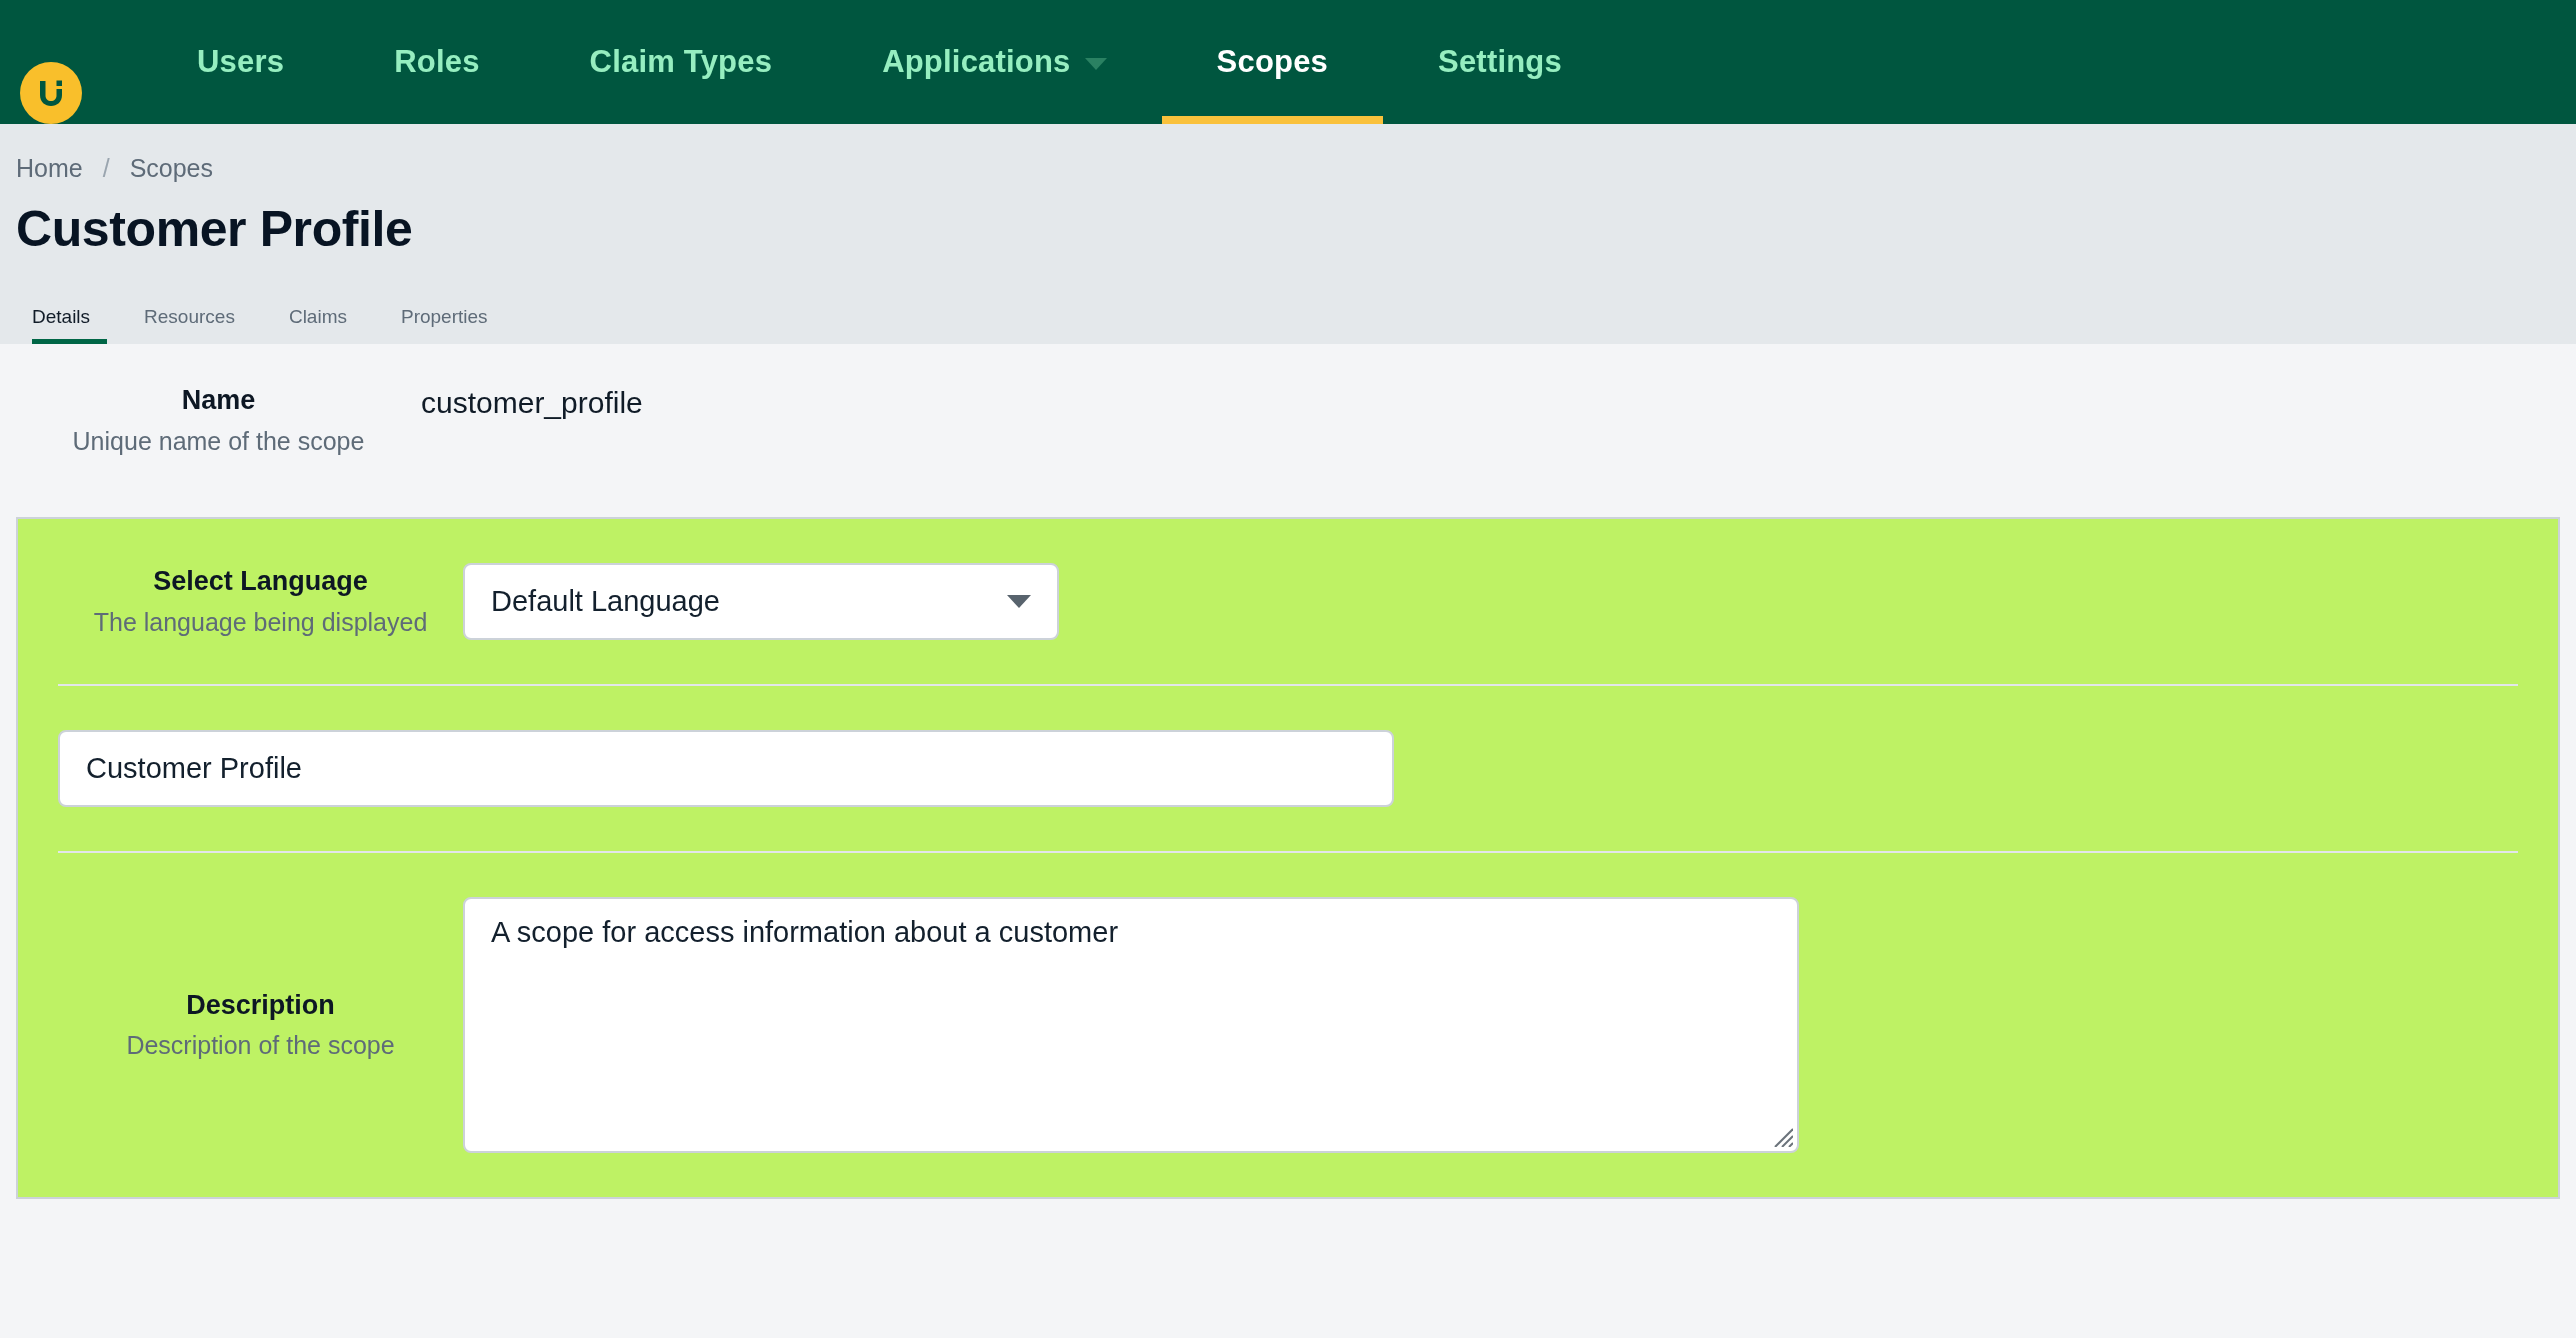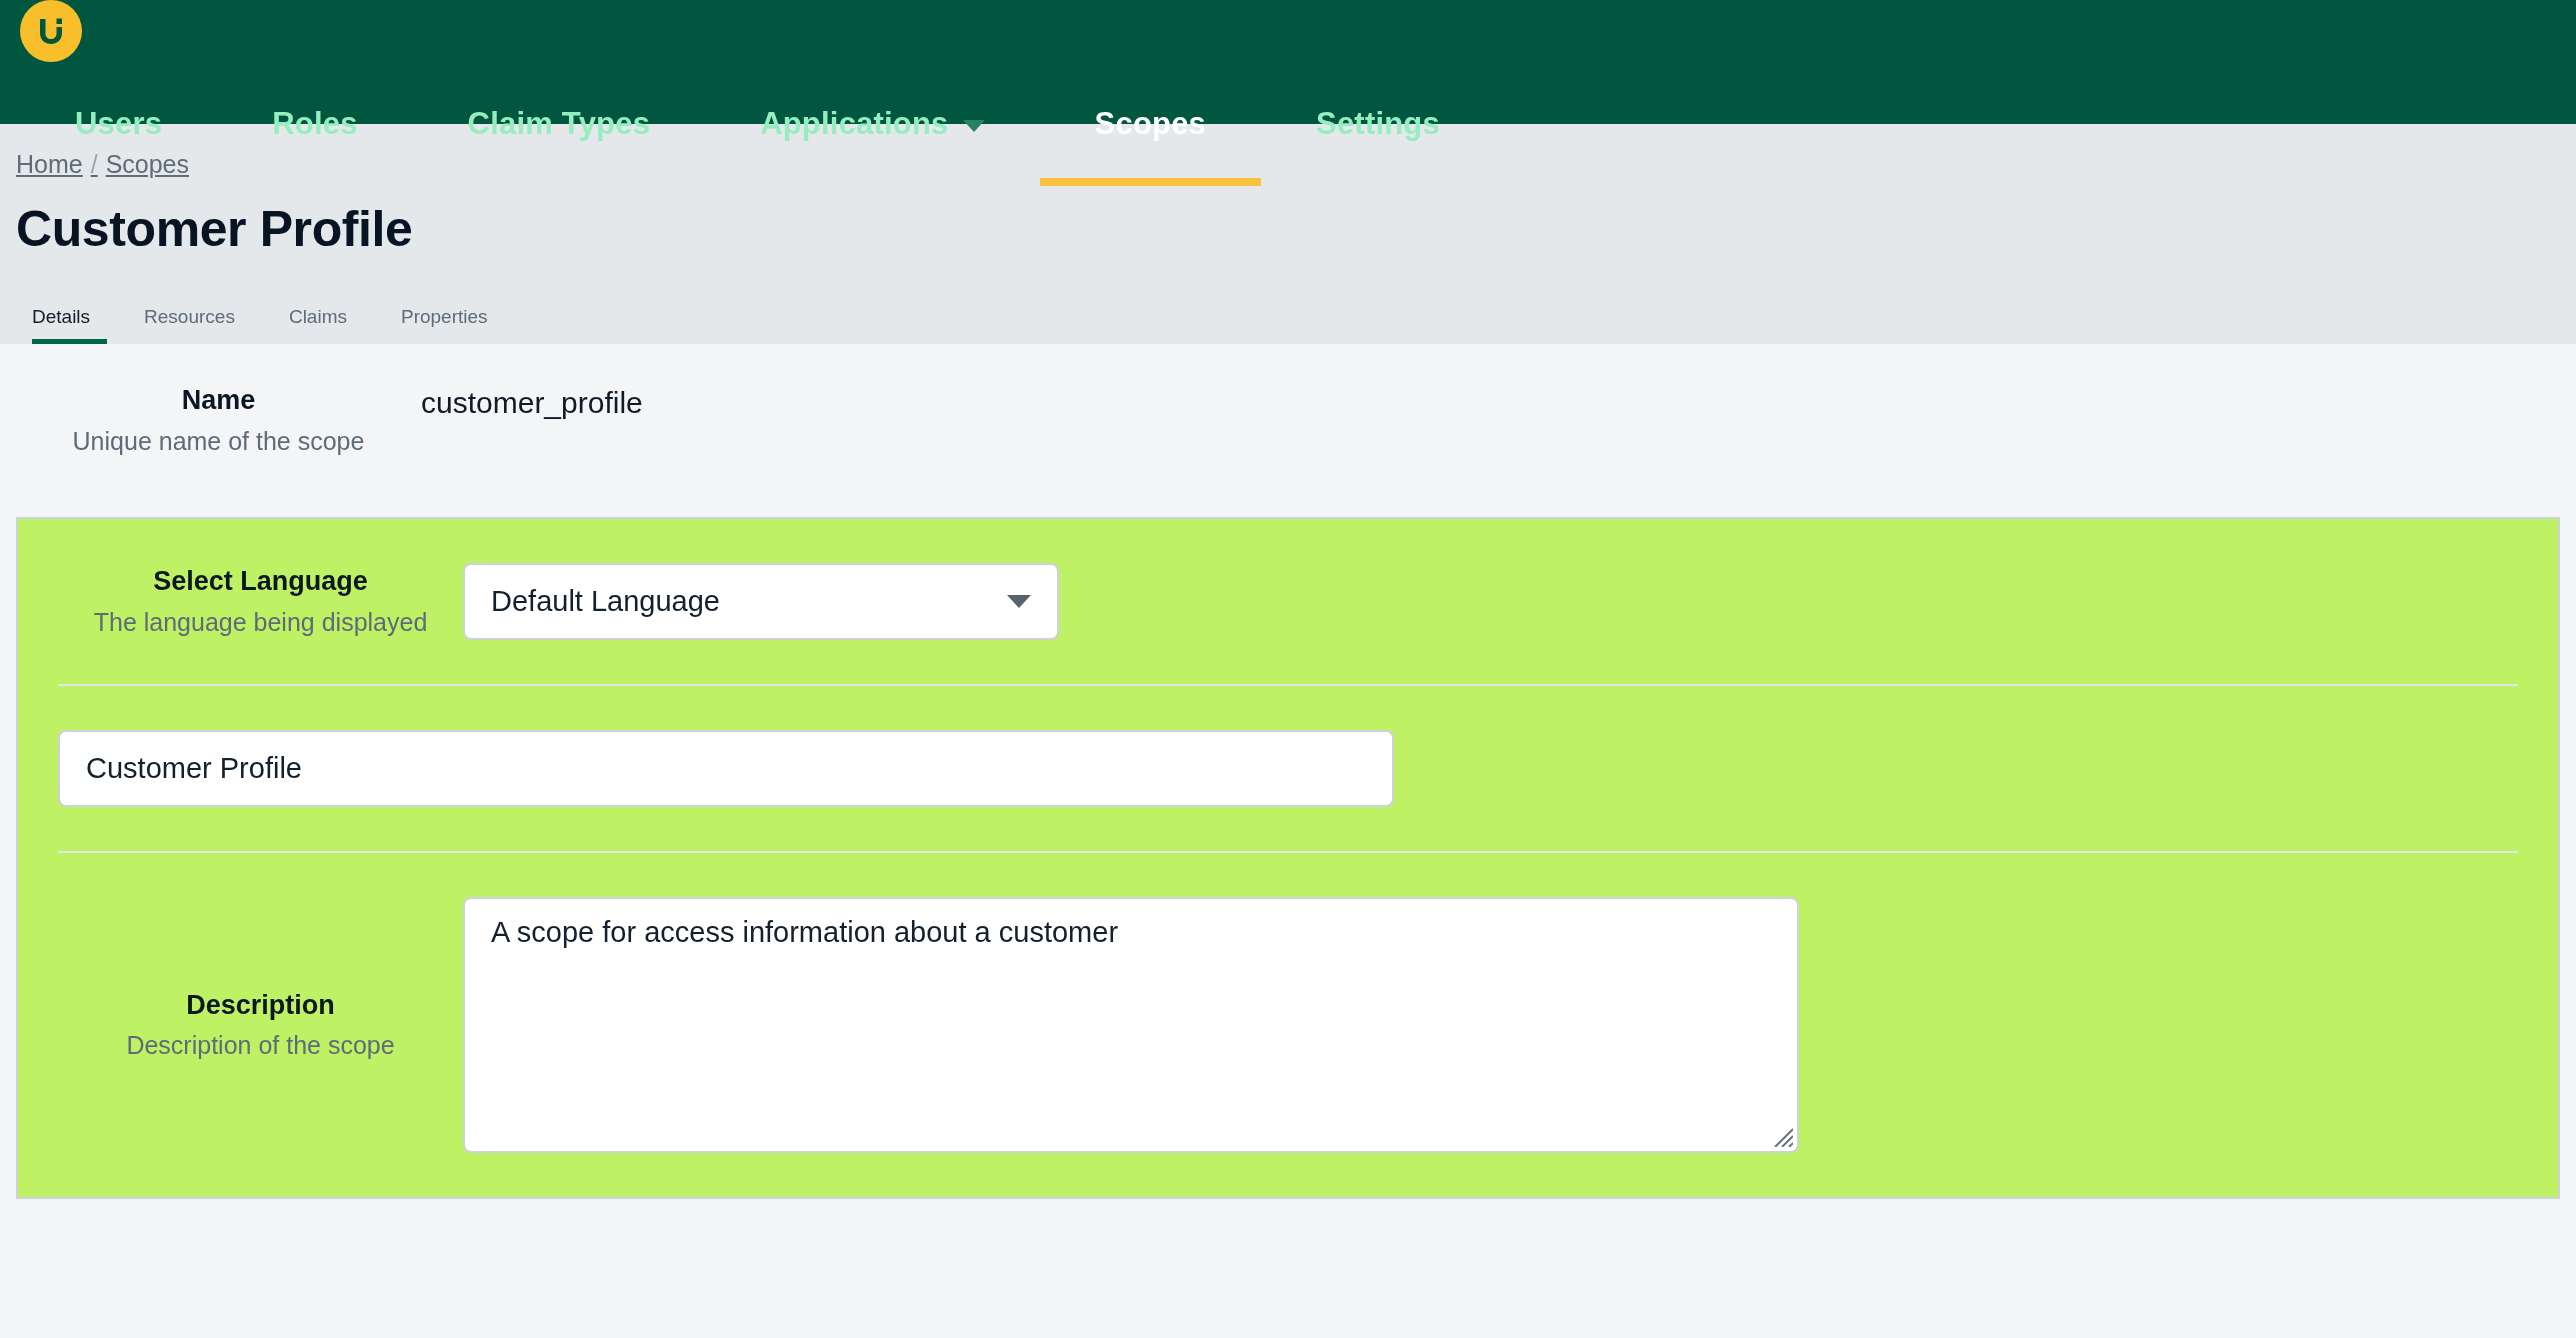--- a/index.html
+++ b/index.html
@@ -13,24 +13,23 @@
     background: #f4f5f7;
     color: #0b1421;
     -webkit-font-smoothing: antialiased;
   }
 
   
   .topnav {
     height: 124px;
     background: #00563f;
     display: flex;
-    align-items: flex-start;
+    align-items: flex-end;
     padding-left: 20px;
     position: relative;
-    flex-direction: column;
   }
   .brand-logo {
     width: 62px;
     height: 62px;
     border-radius: 50%;
     background: #f9bf2b;
     display: flex;
     align-items: center;
     justify-content: center;
     margin-right: 60px;
@@ -73,24 +72,23 @@
 
   
   .page-header {
     background: #e4e8eb;
     padding: 26px 0 0 16px;
   }
   .breadcrumb {
     font-size: 25px;
     color: #5e6b78;
     display: flex;
-    align-items: flex-start;
-    gap: 8px;
+    align-items: center;
+    gap: 20px;
     height: 36px;
-    text-decoration: underline;
   }
   .breadcrumb .crumb { cursor: pointer; }
   .breadcrumb .sep { color: #9aa5af; }
   .page-title {
     font-size: 50px;
     font-weight: 700;
     color: #081423;
     letter-spacing: -0.4px;
     margin-top: 14px;
   }

